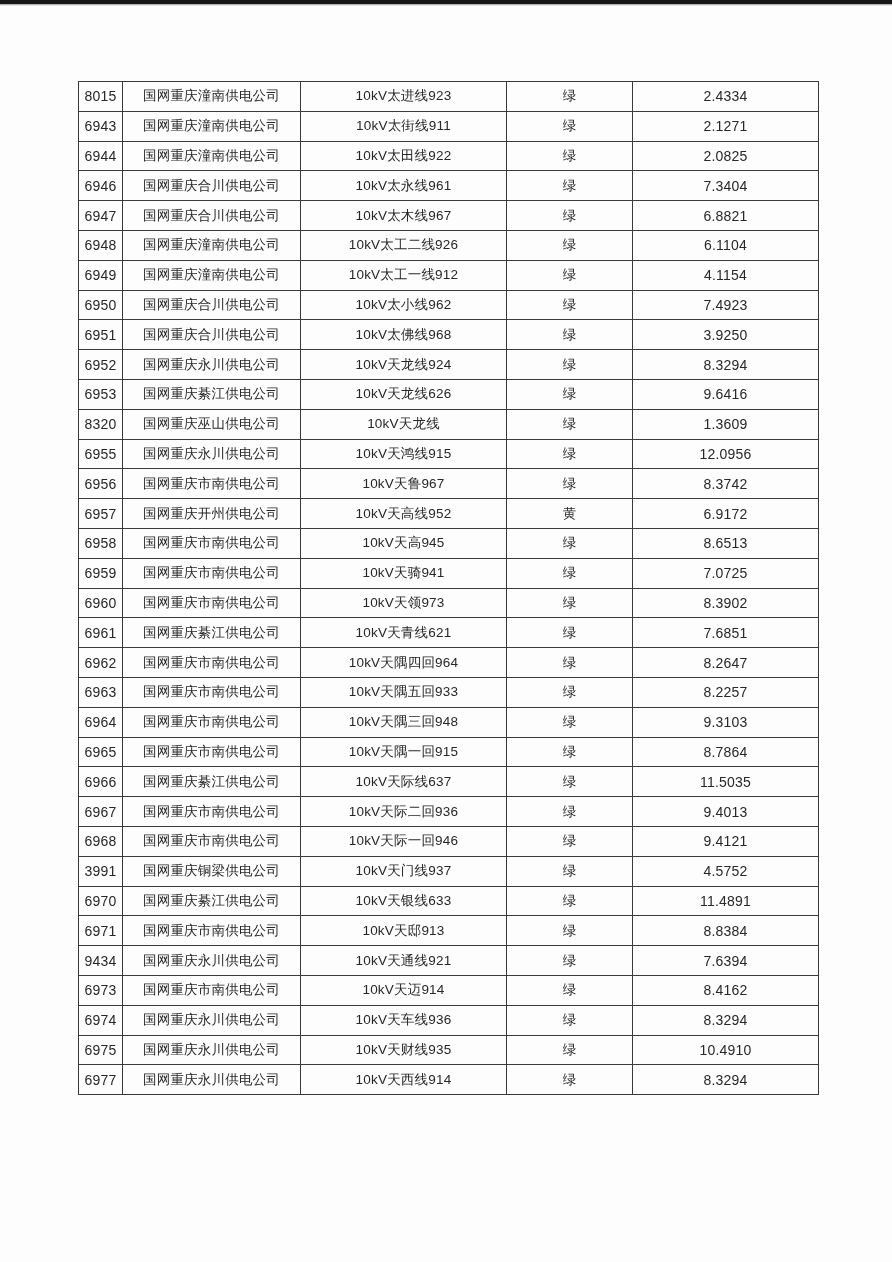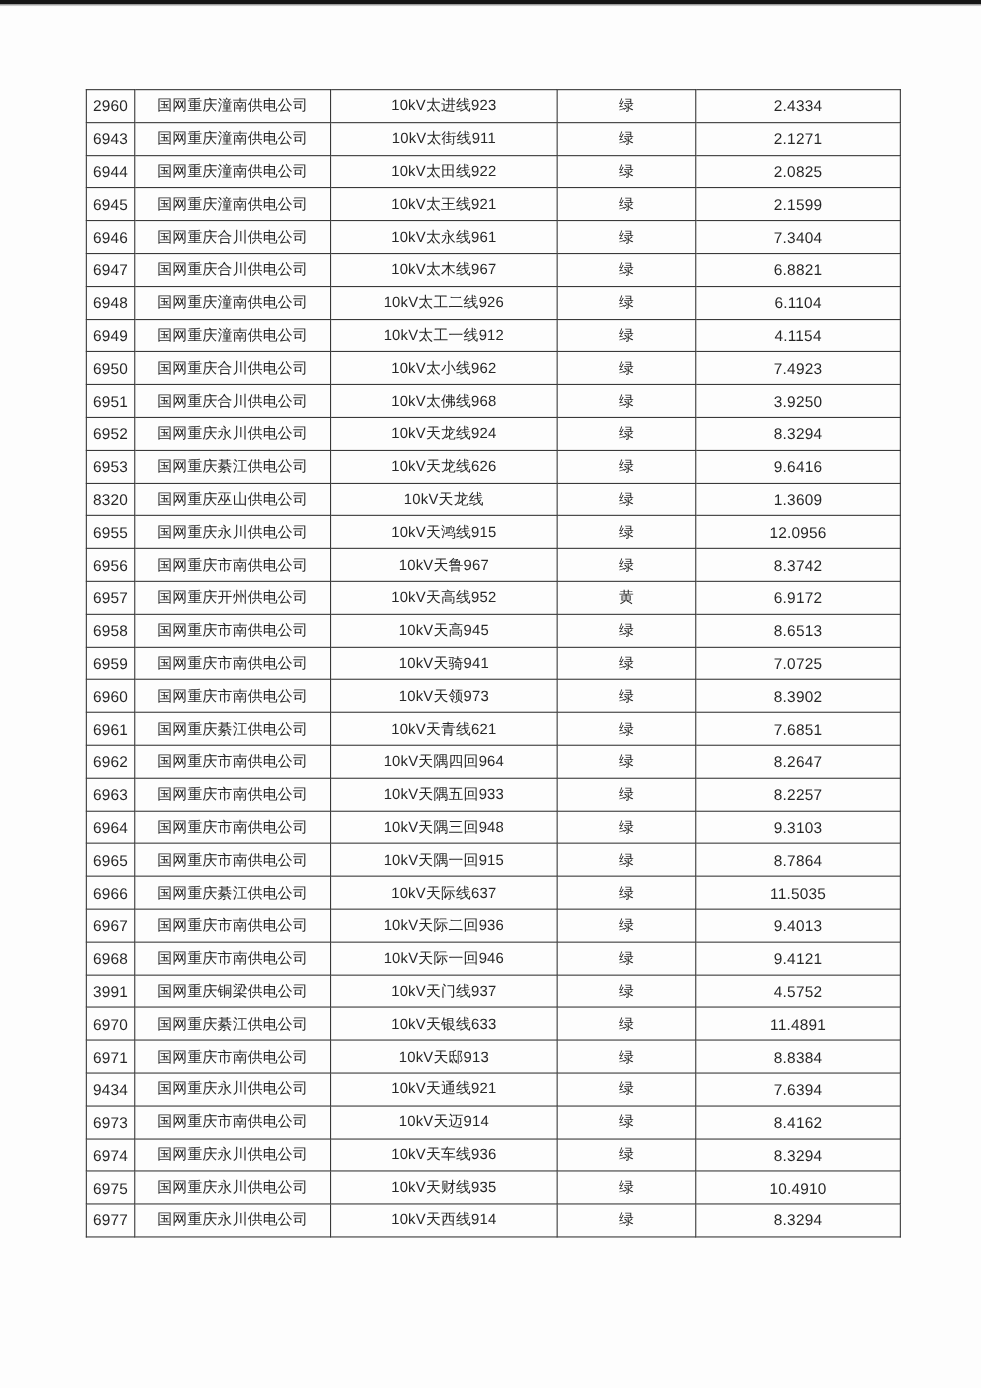--- a/index.html
+++ b/index.html
@@ -64,46 +64,39 @@
   <table class="doc-table">
     <colgroup>
       <col style="width:44px">
       <col style="width:178px">
       <col style="width:206px">
       <col style="width:126px">
       <col style="width:186px">
     </colgroup>
     <tbody>
         <tr>
-          <td class="num">2960</td>
+          <td class="num">8015</td>
           <td>国网重庆潼南供电公司</td>
           <td>10kV太进线923</td>
           <td>绿</td>
           <td class="num">2.4334</td>
         </tr>
         <tr>
           <td class="num">6943</td>
           <td>国网重庆潼南供电公司</td>
           <td>10kV太街线911</td>
           <td>绿</td>
           <td class="num">2.1271</td>
         </tr>
         <tr>
           <td class="num">6944</td>
           <td>国网重庆潼南供电公司</td>
           <td>10kV太田线922</td>
           <td>绿</td>
           <td class="num">2.0825</td>
-        </tr>
-        <tr>
-          <td class="num">6945</td>
-          <td>国网重庆潼南供电公司</td>
-          <td>10kV太王线921</td>
-          <td>绿</td>
-          <td class="num">2.1599</td>
         </tr>
         <tr>
           <td class="num">6946</td>
           <td>国网重庆合川供电公司</td>
           <td>10kV太永线961</td>
           <td>绿</td>
           <td class="num">7.3404</td>
         </tr>
         <tr>
           <td class="num">6947</td>

